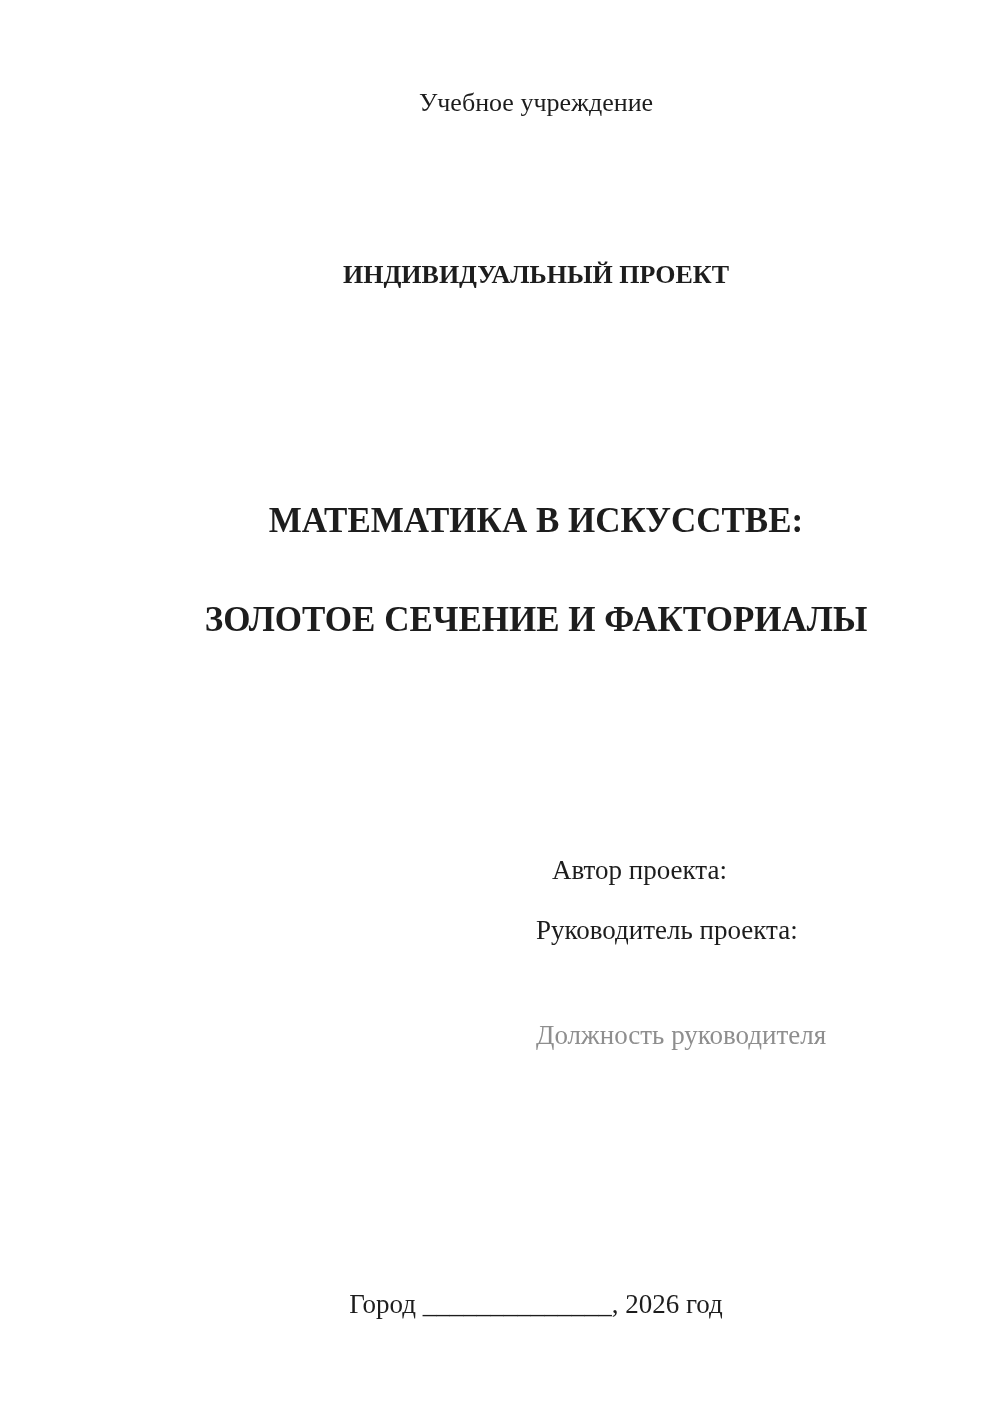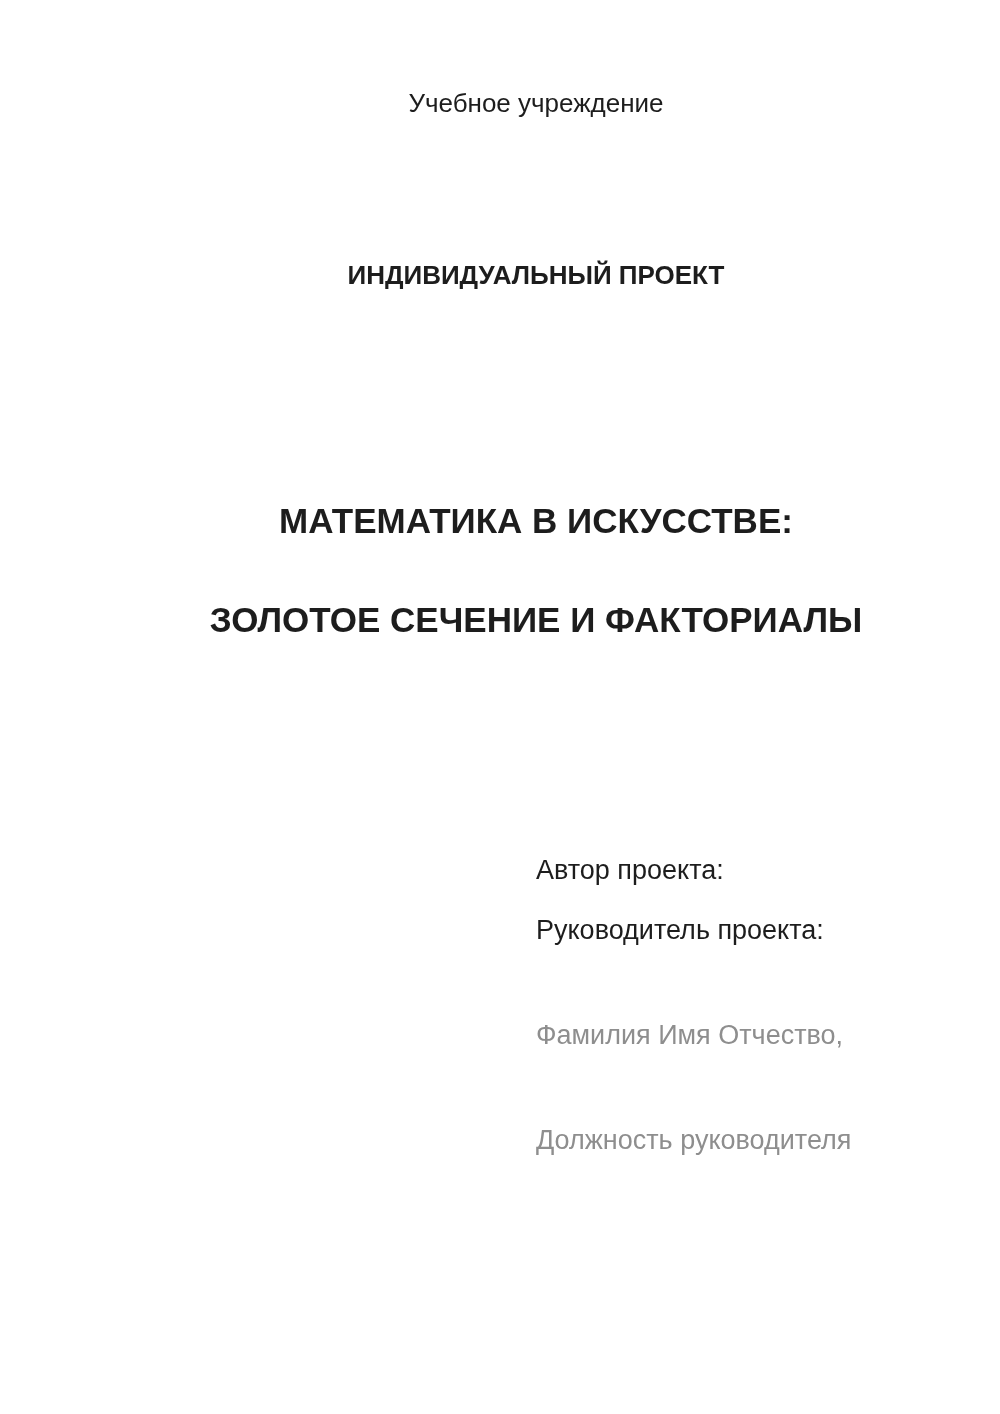--- a/index.html
+++ b/index.html
@@ -5,21 +5,21 @@
   html, body {
     margin: 0;
     padding: 0;
     background: #ffffff;
   }
   .page {
     position: relative;
     width: 1000px;
     height: 1414px;
     background: #ffffff;
-    font-family: Liberation Sans, sans-serif;
+    font-family: Liberation Serif, serif;
     color: #1d1d1d;
     overflow: hidden;
   }
   
   .center-line {
     position: absolute;
     left: 143px;
     width: 786px;
     text-align: center;
     white-space: pre;
@@ -50,20 +50,21 @@
     white-space: pre;
   }
   .credits .label {
     color: #1d1d1d;
   }
   .credits .placeholder {
     color: #8e8e8e;
   }
   .author-block {
     top: 783px;
+    margin-left: 16px;
   }
   .supervisor-block {
     top: 843px;
   }
   .footer-line {
     top: 1291px;
     font-size: 27px;
     line-height: 27px;
   }
 </style>
@@ -80,18 +81,18 @@
     <div>МАТЕМАТИКА В ИСКУССТВЕ:</div>
     <div>ЗОЛОТОЕ СЕЧЕНИЕ И ФАКТОРИАЛЫ</div>
   </div>
 
   <div class="credits author-block">
     <div class="label">Автор проекта:</div>
   </div>
 
   <div class="credits supervisor-block">
     <div class="label">Руководитель проекта:</div>
-    <div class="placeholder">Фамилия Имя Отчество,</div>
     <div class="placeholder">Должность руководителя</div>
   </div>
 
+  <div class="center-line footer-line">Город ______________, 2026 год</div>
 
 </div>
 
 </body></html>

